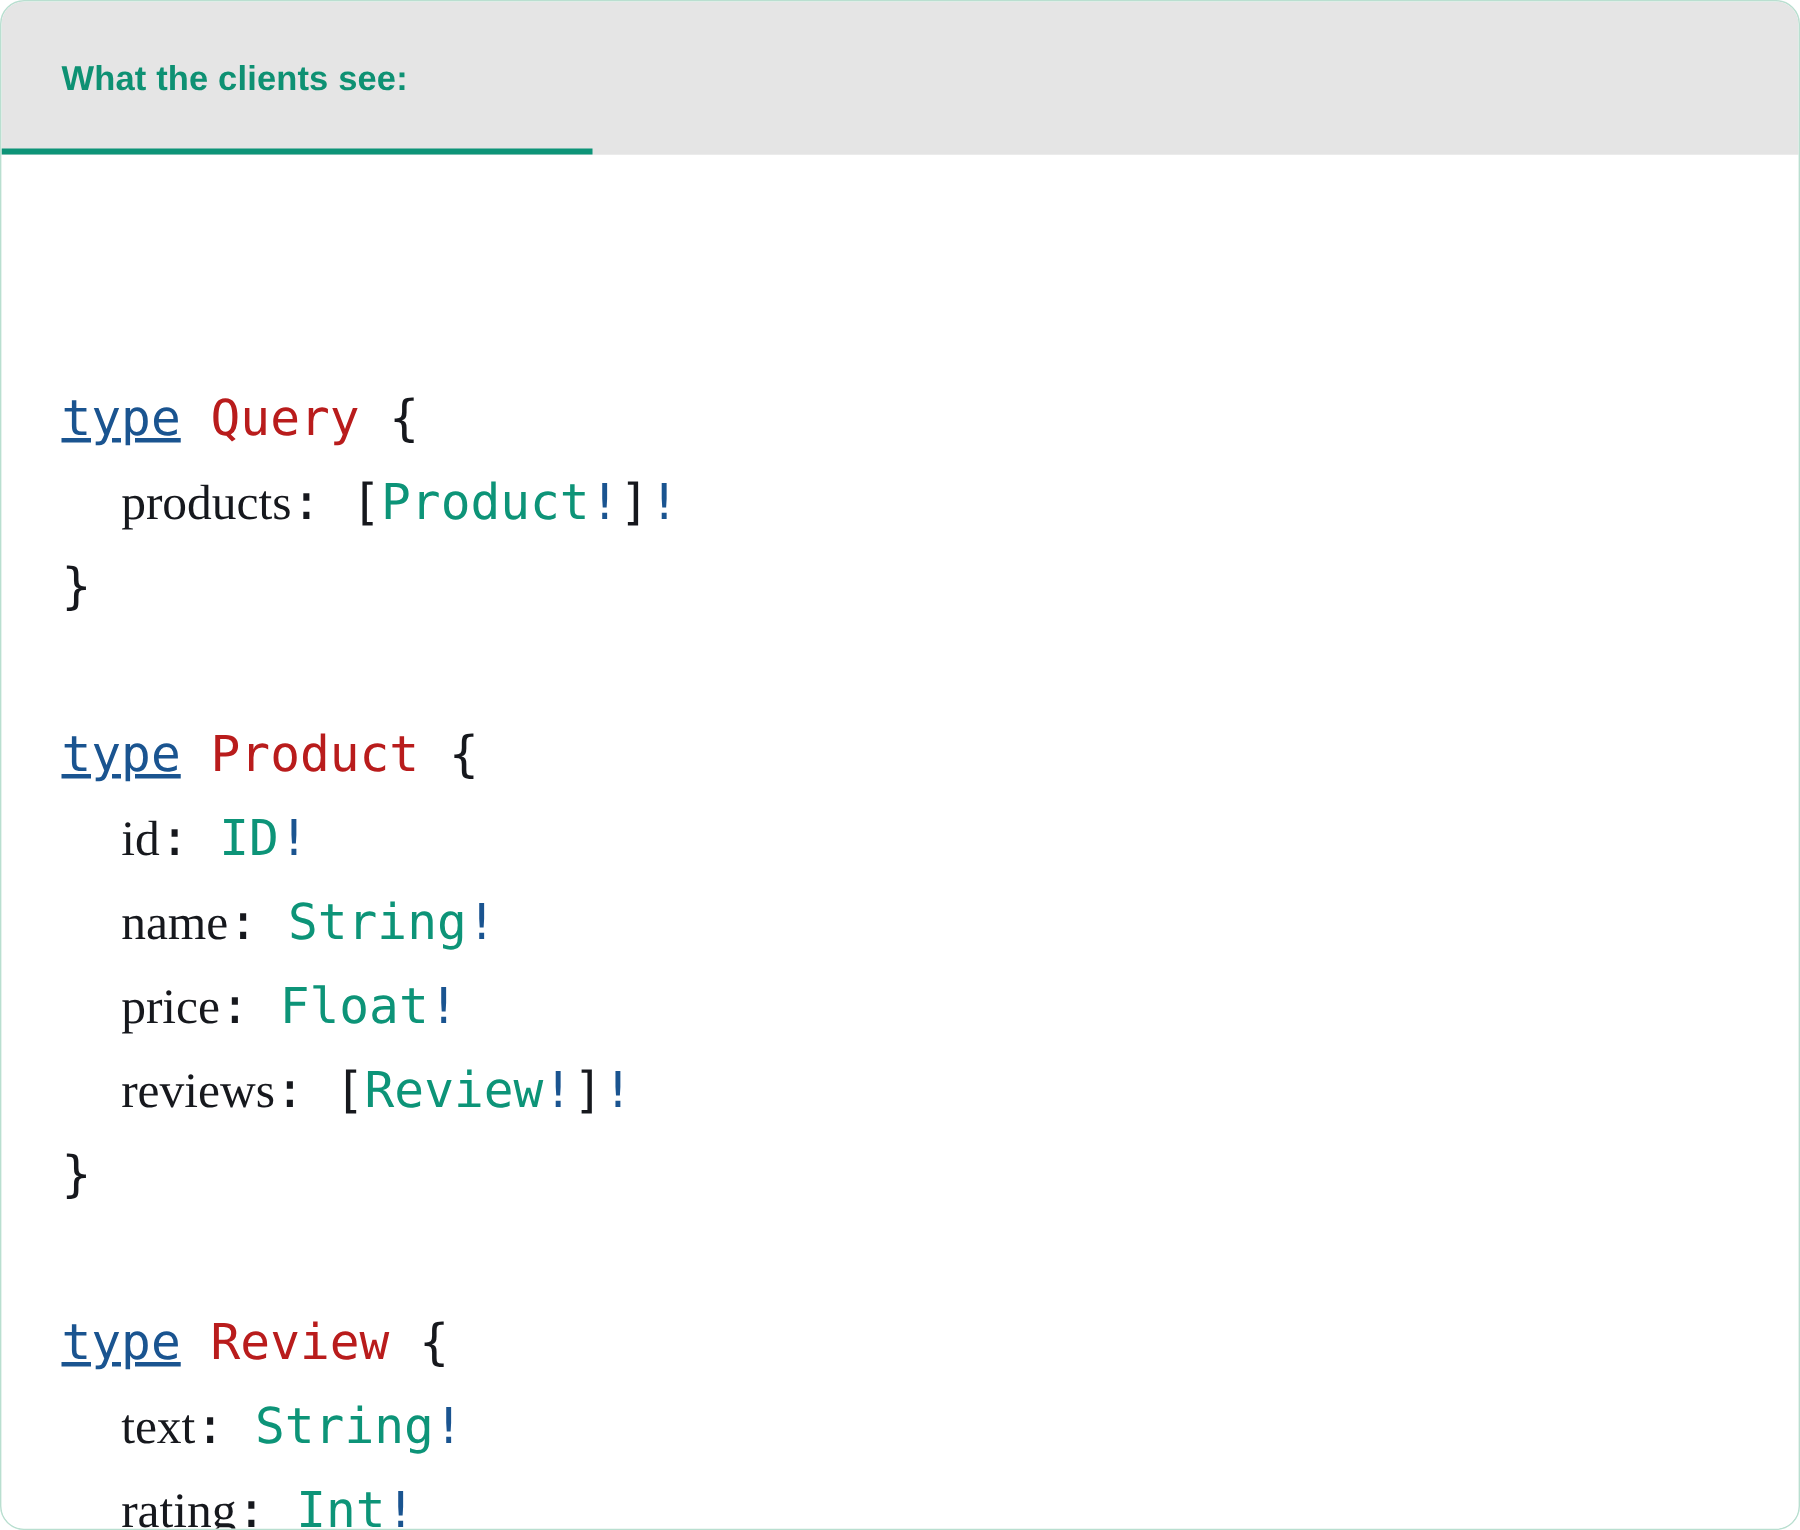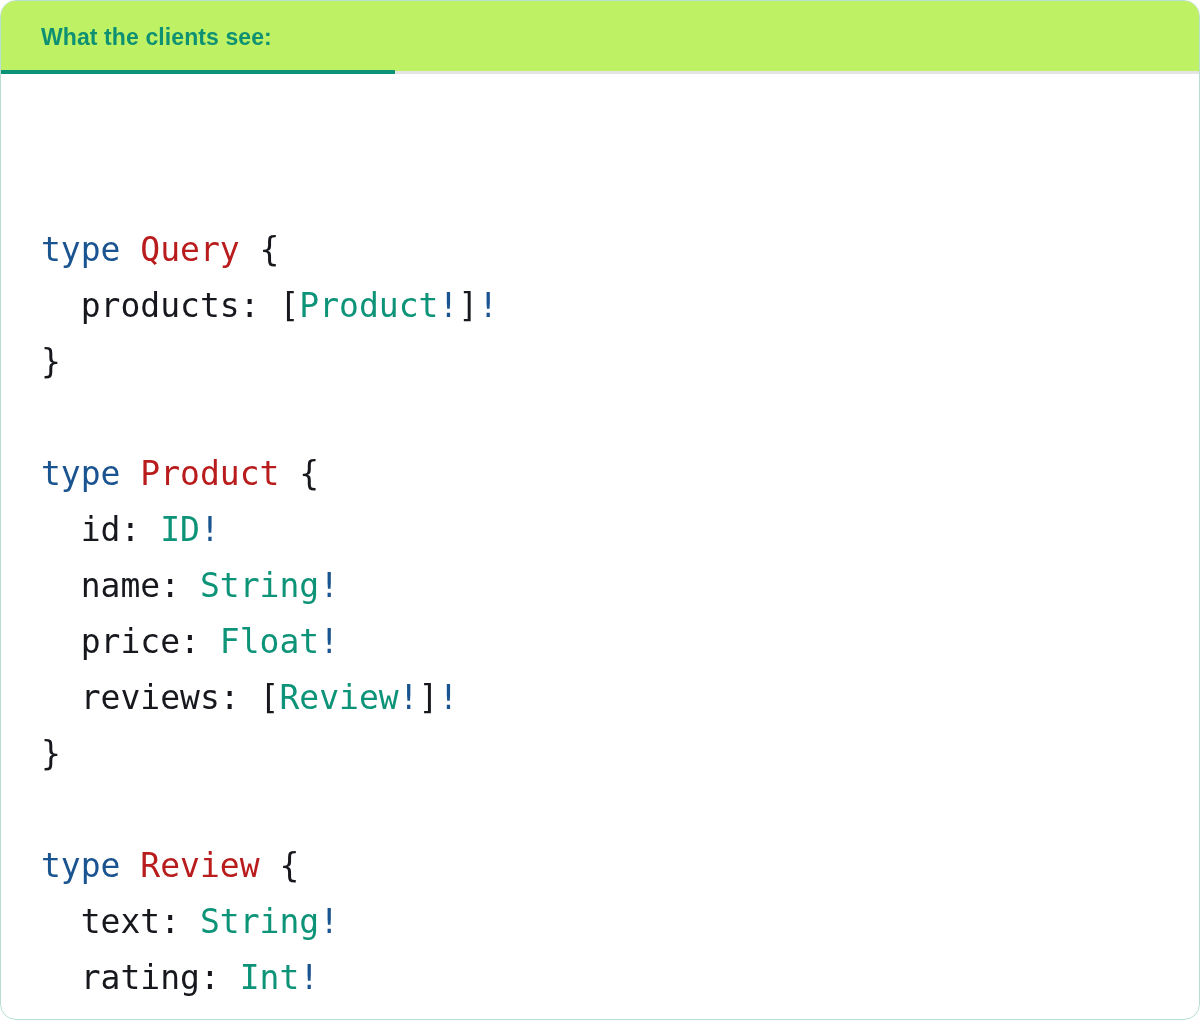--- a/index.html
+++ b/index.html
@@ -19,22 +19,22 @@
     height: 1020px;
     background: #ffffff;
     border: 1px solid #b9dfd0;
     border-radius: 16px;
     overflow: hidden;
   }
 
   
   .panel-header {
     position: relative;
-    height: 73px;
-    background: #bef264;
+    height: 102px;
+    background: #e5e5e5;
     display: flex;
     align-items: center;
     padding: 16px 40px;
   }
 
   .panel-header-title {
     font-family: "Liberation Sans", sans-serif;
     font-size: 23px;
     font-weight: 600;
     letter-spacing: 0.1px;
@@ -81,24 +81,24 @@
 
   .code-line {
     display: block;
     height: 56px;
     white-space: pre;
   }
 
   .code-line.blank { color: transparent; }
 
   
-  .tok-keyword   { color: #1a5490; }
+  .tok-keyword   { color: #1a5490; text-decoration: underline; }
   .tok-typename  { color: #b91c1c; }
   .tok-type      { color: #0d9478; }
-  .tok-field     { color: #16181d; }
+  .tok-field     { color: #16181d; font-family: Liberation Serif, serif; }
   .tok-punct     { color: #16181d; }
   .tok-bang      { color: #1a5490; }
   .tok-plain     { color: #16181d; }
 </style>
 </head>
 <body>
 
 <div class="panel">
 
   <div class="panel-header">

